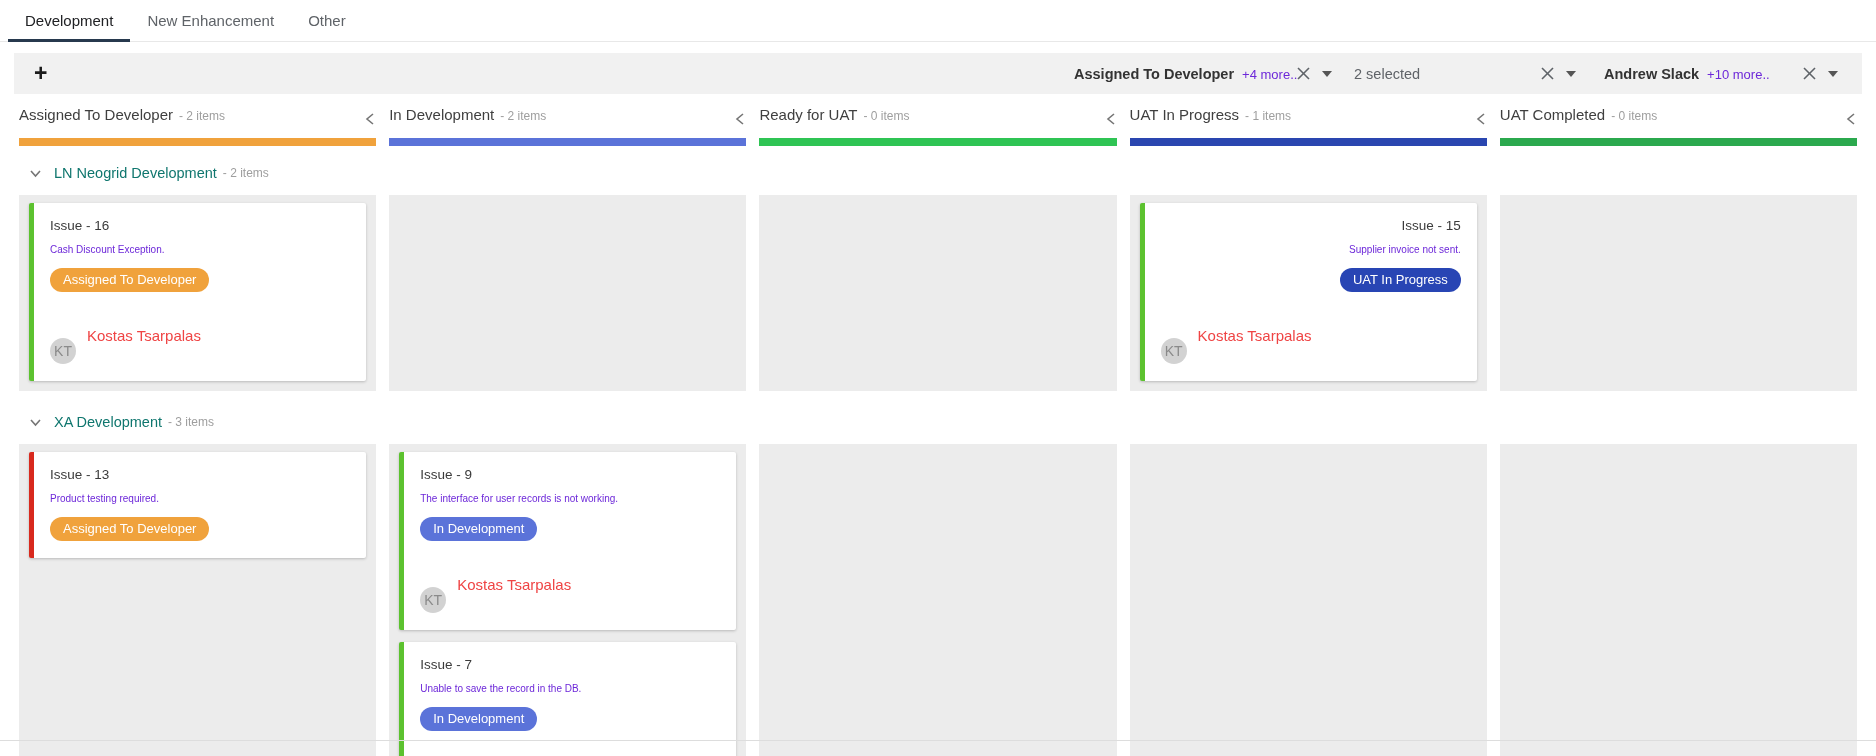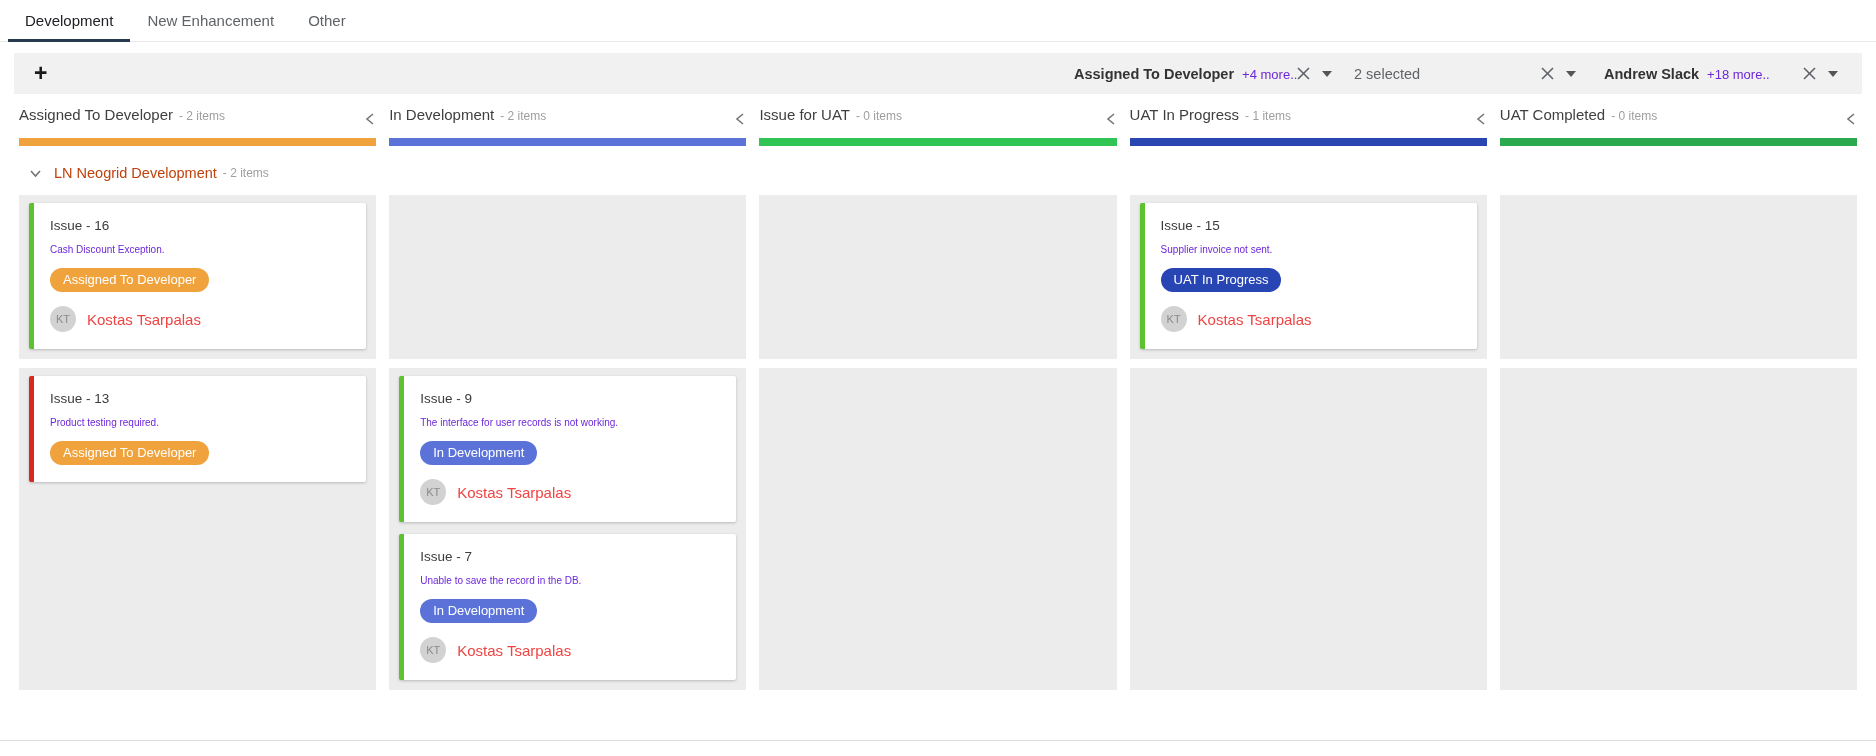--- a/index.html
+++ b/index.html
@@ -40,38 +40,38 @@
   .colchev svg { width:12px; height:14px; }
   .colchev polyline { fill:none; stroke:#757575; stroke-width:1.6; }
   .colbar { height:8px; margin-top:6px; }
 
   
   .lane-header { display:flex; align-items:center; margin:14px 0 0 10px; height:26px; cursor:pointer; }
   .swimlane:nth-of-type(2) .lane-header { margin-top:18px; }
   .lane-chev { display:flex; margin-right:12px; }
   .lane-chev svg { width:13px; height:13px; }
   .lane-chev polyline { fill:none; stroke:#757575; stroke-width:1.6; }
-  .lane-title { font-size:14.5px; font-weight:500; color:#c2410c; }
+  .lane-title { font-size:14.5px; font-weight:500; color:#0f766e; }
   .lane-count { font-size:12px; color:#9e9e9e; margin-left:6px; }
   .lane-row { display:grid; grid-template-columns:repeat(5,1fr); column-gap:13px; margin-top:9px; }
   .cell { background:#ececec; }
   .swimlane:nth-of-type(1) .cell { min-height:155px; }
   .swimlane:nth-of-type(2) .cell { min-height:300px; }
 
   
   .card { background:#fff; margin:8px 10px 10px 10px; border-left:5px solid #5cc22f; border-radius:2px;
           box-shadow:0 1px 3px rgba(0,0,0,0.22); padding:15px 16px 17px 16px; cursor:pointer; }
   .card + .card { margin-top:12px; }
   .card-id { font-size:13.5px; color:#3b3b3b; }
   .card-desc { font-size:10px; color:#6d28d9; margin-top:11px; }
   .badge { display:inline-block; margin-top:13px; padding:4px 13px 5px 13px; border-radius:13px;
            color:#fff; font-size:13px; font-weight:500; }
   .assignee { display:flex; align-items:center; margin-top:14px; }
   .avatar { width:26px; height:26px; border-radius:50%; background:#d2d2d2; color:#8a8a8a;
-            font-size:11px; display:flex; align-items:center; justify-content:center; }
+            font-size:14px; display:flex; align-items:center; justify-content:center;margin-top:32px; }
   .aname { font-size:15px; color:#ef4444; margin-left:11px; }
 
   .bottom-line { position:absolute; left:0; top:740px; width:1876px; height:1px; background:#ddd; }
 </style>
 </head>
 <body>
 
 <div class="tabbar">
     <div class="tab active">
       <span>Development</span>
@@ -109,21 +109,21 @@
       <svg class="x-icon" viewBox="0 0 13 13">
             <line x1="1" y1="1" x2="12" y2="12"></line>
             <line x1="12" y1="1" x2="1" y2="12"></line>
           </svg>
       <span class="caret"></span>
     </span>
   </div>
       <div class="filter f3">
     <span class="ftexts">
       <span class="fvalue">Andrew Slack</span>
-      <span class="fmore">+18 more..</span>
+      <span class="fmore">+10 more..</span>
     </span>
     <span class="ficons">
       <svg class="x-icon" viewBox="0 0 13 13">
             <line x1="1" y1="1" x2="12" y2="12"></line>
             <line x1="12" y1="1" x2="1" y2="12"></line>
           </svg>
       <span class="caret"></span>
     </span>
   </div>
     </div>
@@ -150,21 +150,21 @@
       <span class="colchev">
         <svg viewBox="0 0 12 14">
               <polyline points="9,2 3,7 9,12"></polyline>
             </svg>
       </span>
     </div>
     <div class="colbar" style="background: rgb(91, 115, 217);"></div>
   </div>
       <div class="colhead">
     <div class="colhead-row">
-      <span class="coltitle">Issue for UAT</span>
+      <span class="coltitle">Ready for UAT</span>
       <span class="colcount">- 0 items</span>
       <span class="colchev">
         <svg viewBox="0 0 12 14">
               <polyline points="9,2 3,7 9,12"></polyline>
             </svg>
       </span>
     </div>
     <div class="colbar" style="background: rgb(47, 196, 84);"></div>
   </div>
       <div class="colhead">
@@ -211,34 +211,43 @@
     <span class="badge" style="background: rgb(240, 162, 60);">Assigned To Developer</span>
     <div class="assignee">
       <span class="avatar">KT</span>
       <span class="aname">Kostas Tsarpalas</span>
     </div>
   </div>
           </div>
           <div class="cell"></div>
           <div class="cell"></div>
           <div class="cell">
-            <div class="card" style="border-left-color: rgb(92, 194, 47);">
+            <div class="card" style="border-left-color: rgb(92, 194, 47); text-align: right;">
     <div class="card-id">Issue - 15</div>
     <div class="card-desc">Supplier invoice not sent.</div>
     <span class="badge" style="background: rgb(40, 69, 180);">UAT In Progress</span>
     <div class="assignee">
       <span class="avatar">KT</span>
       <span class="aname">Kostas Tsarpalas</span>
     </div>
   </div>
           </div>
           <div class="cell"></div>
         </div>
   </div>
       <div class="swimlane">
+    <div class="lane-header">
+      <span class="lane-chev">
+        <svg viewBox="0 0 13 13">
+              <polyline points="2,4 6.5,9 11,4"></polyline>
+            </svg>
+      </span>
+      <span class="lane-title">XA Development</span>
+      <span class="lane-count">- 3 items</span>
+    </div>
     <div class="lane-row">
           <div class="cell">
             <div class="card" style="border-left-color: rgb(216, 41, 29);">
     <div class="card-id">Issue - 13</div>
     <div class="card-desc">Product testing required.</div>
     <span class="badge" style="background: rgb(240, 162, 60);">Assigned To Developer</span>
   </div>
           </div>
           <div class="cell">
             <div class="card" style="border-left-color: rgb(92, 194, 47);">

